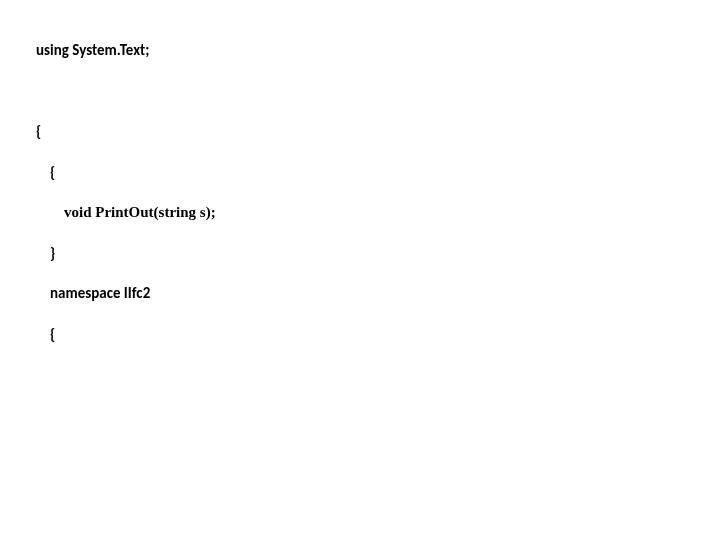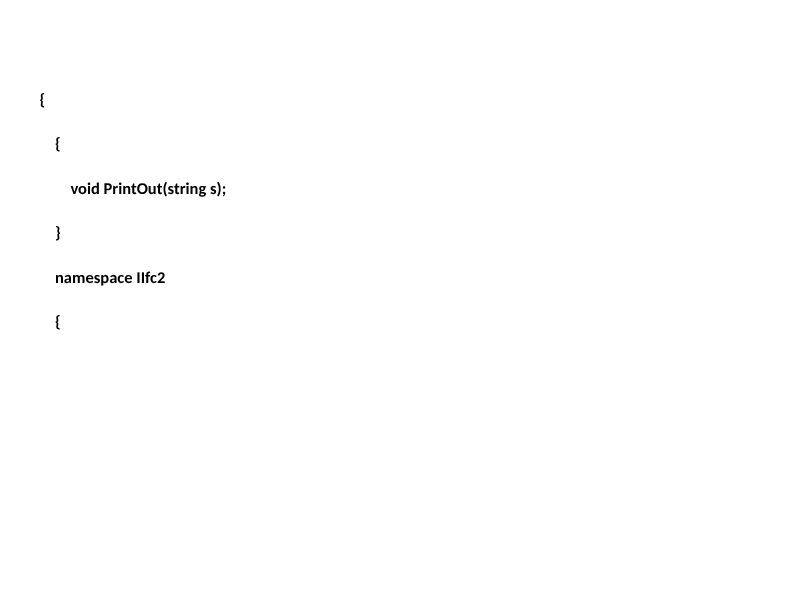--- a/index.html
+++ b/index.html
@@ -15,26 +15,27 @@
       font-size: 15px;
       color: #000000;
       padding: 20px 0 0 36px;
       line-height: 1.35;
     }
     .code-block {
       white-space: pre;
       font-weight: 600;
     }
     .indent1 { padding-left: 14px; }
-    .indent2 { padding-left: 28px; }
+    .indent2 { padding-left: 28px; font-family: Liberation Serif, serif; }
   </style>
 </head>
 <body>
 
 <div class="code-block">
+<div>using System.Text;</div>
 <div>&nbsp;</div>
 <div>{</div>
 <div class="indent1">{</div>
 <div class="indent2">void PrintOut(string s);</div>
 <div class="indent1">}</div>
 <div class="indent1">namespace IIfc2</div>
 <div class="indent1">{</div>
 
 
 

